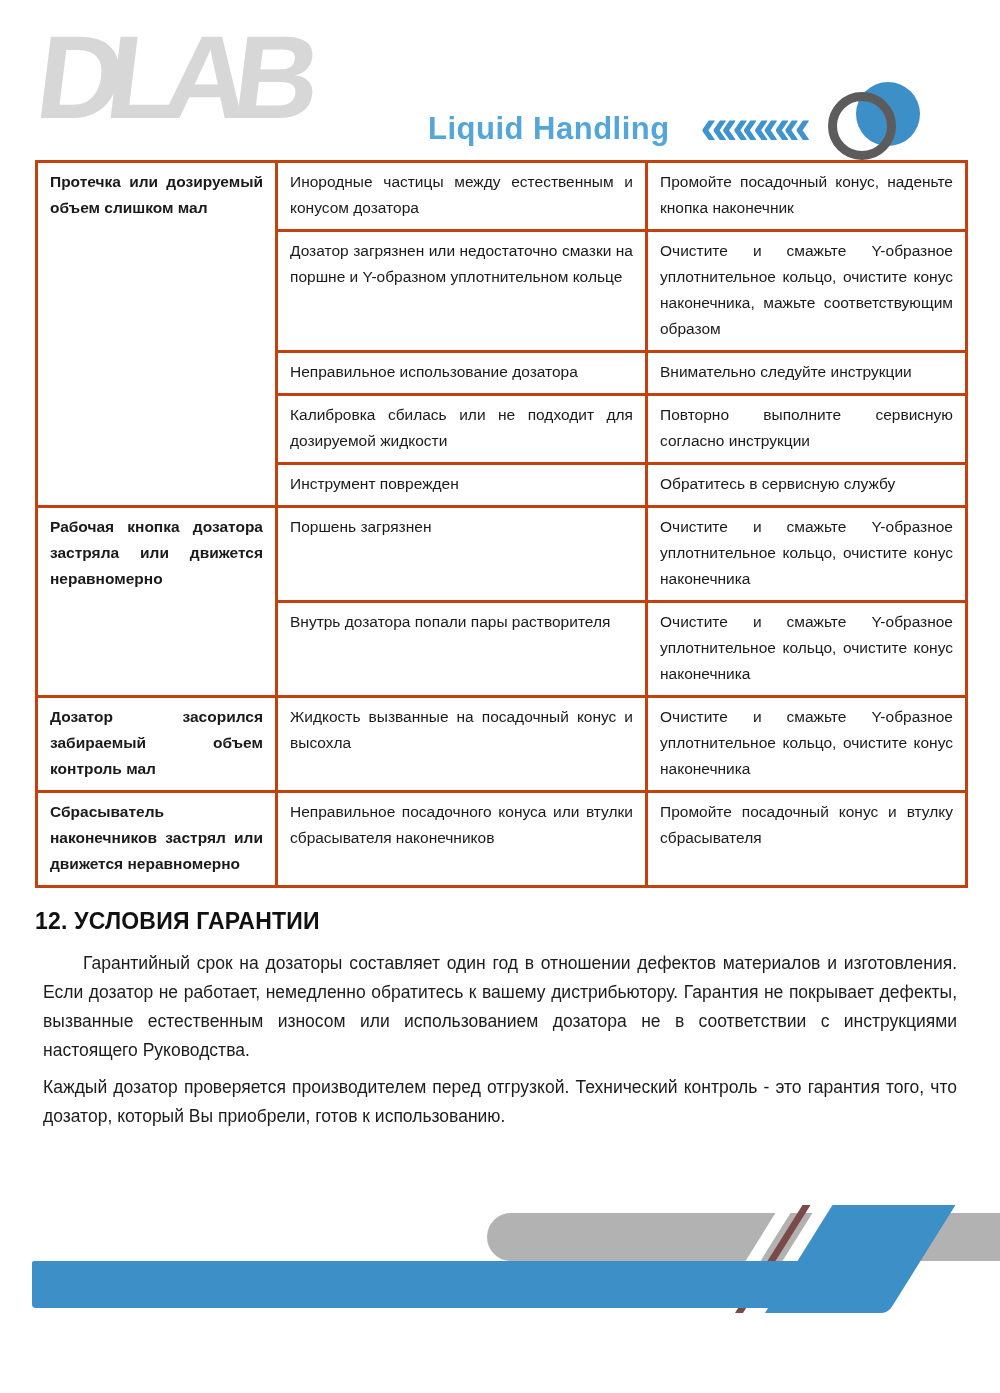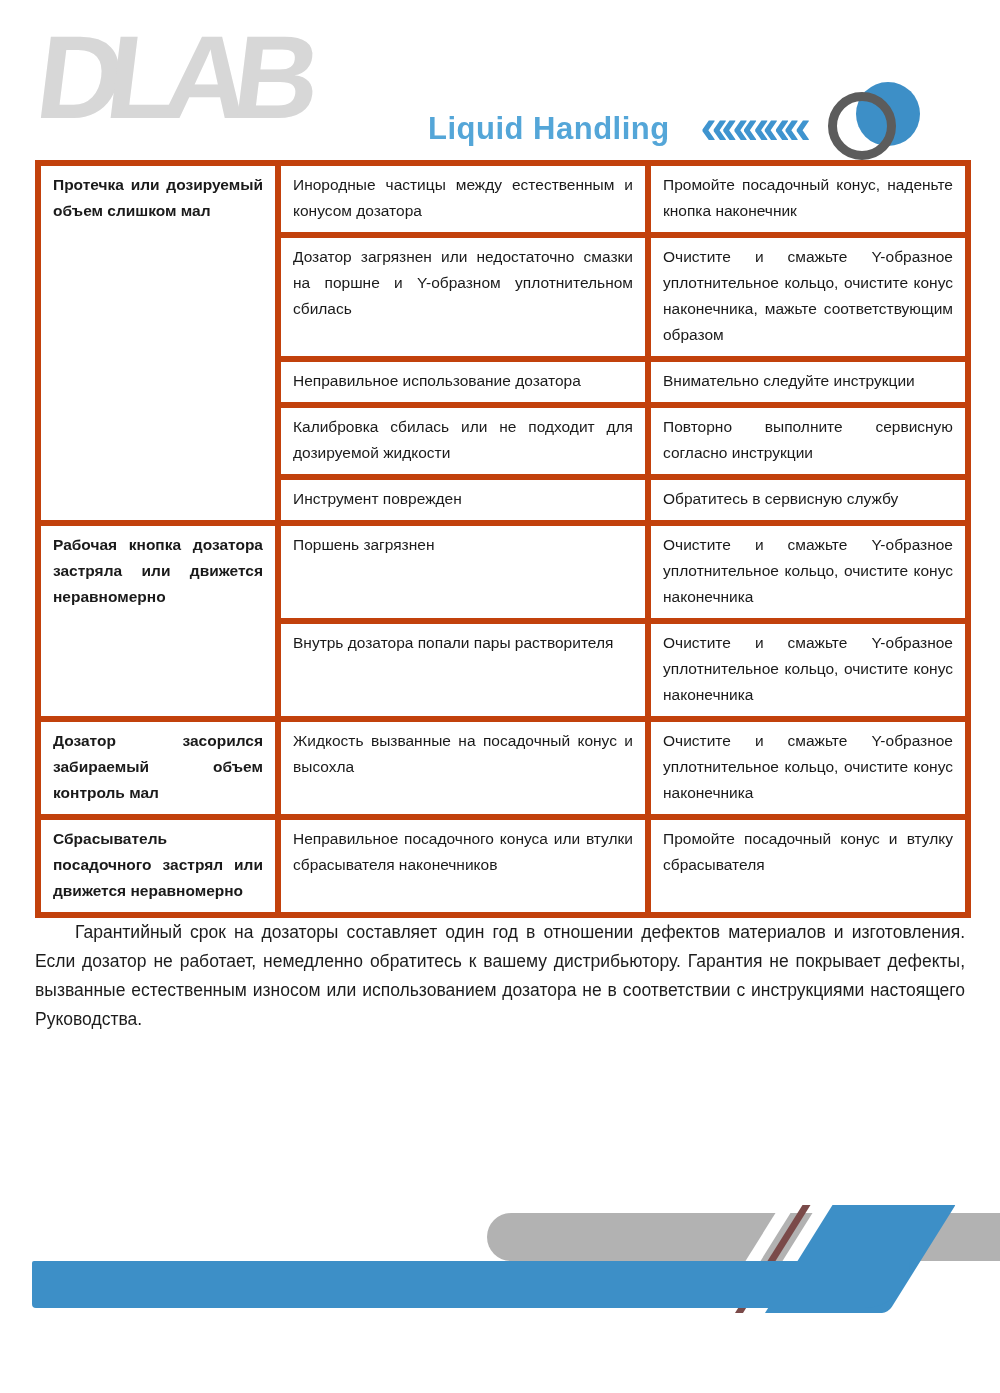--- a/index.html
+++ b/index.html
@@ -44,34 +44,34 @@
   
   .main{position:absolute;top:160px;left:35px;width:930px;}
   table.tbl{
     width:930px;border-collapse:collapse;table-layout:fixed;
     font-size:15.5px;line-height:26px;
   }
   table.tbl col.c1{width:240px;}
   table.tbl col.c2{width:370px;}
   table.tbl col.c3{width:320px;}
   table.tbl td{
-    border:6px solid #c2410c;
+    border:3px solid #c2410c;
     vertical-align:top;
     padding:6px 12px 8px 12px;
     text-align:justify;
   }
   td.prob{font-weight:700;}
 
   
   .warranty-heading{
     font-size:23px;font-weight:700;color:#111;
     margin:20px 0 14px 0;letter-spacing:0.2px;
   }
   .warranty p{
-    margin:0;font-size:17.5px;line-height:29px;text-align:justify;color:#1c1c1c;
+    margin:8px;font-size:17.5px;line-height:29px;text-align:justify;color:#1c1c1c;
   }
   .warranty p.indent{text-indent:40px;}
 
   
   .footer{position:absolute;left:0;top:1205px;width:1000px;height:188px;overflow:hidden;}
   .band-gray{
     position:absolute;left:487px;top:8px;width:520px;height:48px;
     background:#b2b2b2;border-radius:26px 0 0 26px;z-index:1;
   }
   .swoosh-cross{
@@ -114,21 +114,21 @@
           <col class="c3">
         </colgroup>
       <tbody>
 
         <tr>
           <td class="prob" rowspan="5">Протечка или дозируемый объем слишком мал</td>
           <td>Инородные частицы между естественным и конусом дозатора</td>
           <td>Промойте посадочный конус, наденьте кнопка наконечник</td>
         </tr>
         <tr>
-          <td>Дозатор загрязнен или недостаточно смазки на поршне и Y-образном уплотнительном сбилась</td>
+          <td>Дозатор загрязнен или недостаточно смазки на поршне и Y-образном уплотнительном кольце</td>
           <td>Очистите и смажьте Y-образное уплотнительное кольцо, очистите конус наконечника, мажьте соответствующим образом</td>
         </tr>
         <tr>
           <td>Неправильное использование дозатора</td>
           <td>Внимательно следуйте инструкции</td>
         </tr>
         <tr>
           <td>Калибровка сбилась или не подходит для дозируемой жидкости</td>
           <td>Повторно выполните сервисную согласно инструкции</td>
         </tr>
@@ -147,29 +147,31 @@
           <td>Очистите и смажьте Y-образное уплотнительное кольцо, очистите конус наконечника</td>
         </tr>
 
         <tr>
           <td class="prob">Дозатор засорился забираемый объем контроль мал</td>
           <td>Жидкость вызванные на посадочный конус и высохла</td>
           <td>Очистите и смажьте Y-образное уплотнительное кольцо, очистите конус наконечника</td>
         </tr>
 
         <tr>
-          <td class="prob">Сбрасыватель посадочного застрял или движется неравномерно</td>
+          <td class="prob">Сбрасыватель наконечников застрял или движется неравномерно</td>
           <td>Неправильное посадочного конуса или втулки сбрасывателя наконечников</td>
           <td>Промойте посадочный конус и втулку сбрасывателя</td>
         </tr>
       </tbody>
     </table>
 
     <div class="warranty">
+      <div class="warranty-heading">12. УСЛОВИЯ ГАРАНТИИ</div>
       <p class="indent">Гарантийный срок на дозаторы составляет один год в отношении дефектов материалов и изготовления. Если дозатор не работает, немедленно обратитесь к вашему дистрибьютору. Гарантия не покрывает дефекты, вызванные естественным износом или использованием дозатора не в соответствии с инструкциями настоящего Руководства.</p>
+      <p>Каждый дозатор проверяется производителем перед отгрузкой. Технический контроль - это гарантия того, что дозатор, который Вы приобрели, готов к использованию.</p>
     </div>
 
   </div>
 
   <div class="footer">
     <div class="band-gray"></div>
     <div class="swoosh-cross"></div>
     <div class="stripe stripe-w1"></div>
     <div class="stripe stripe-m"></div>
     <div class="stripe stripe-w2"></div>

